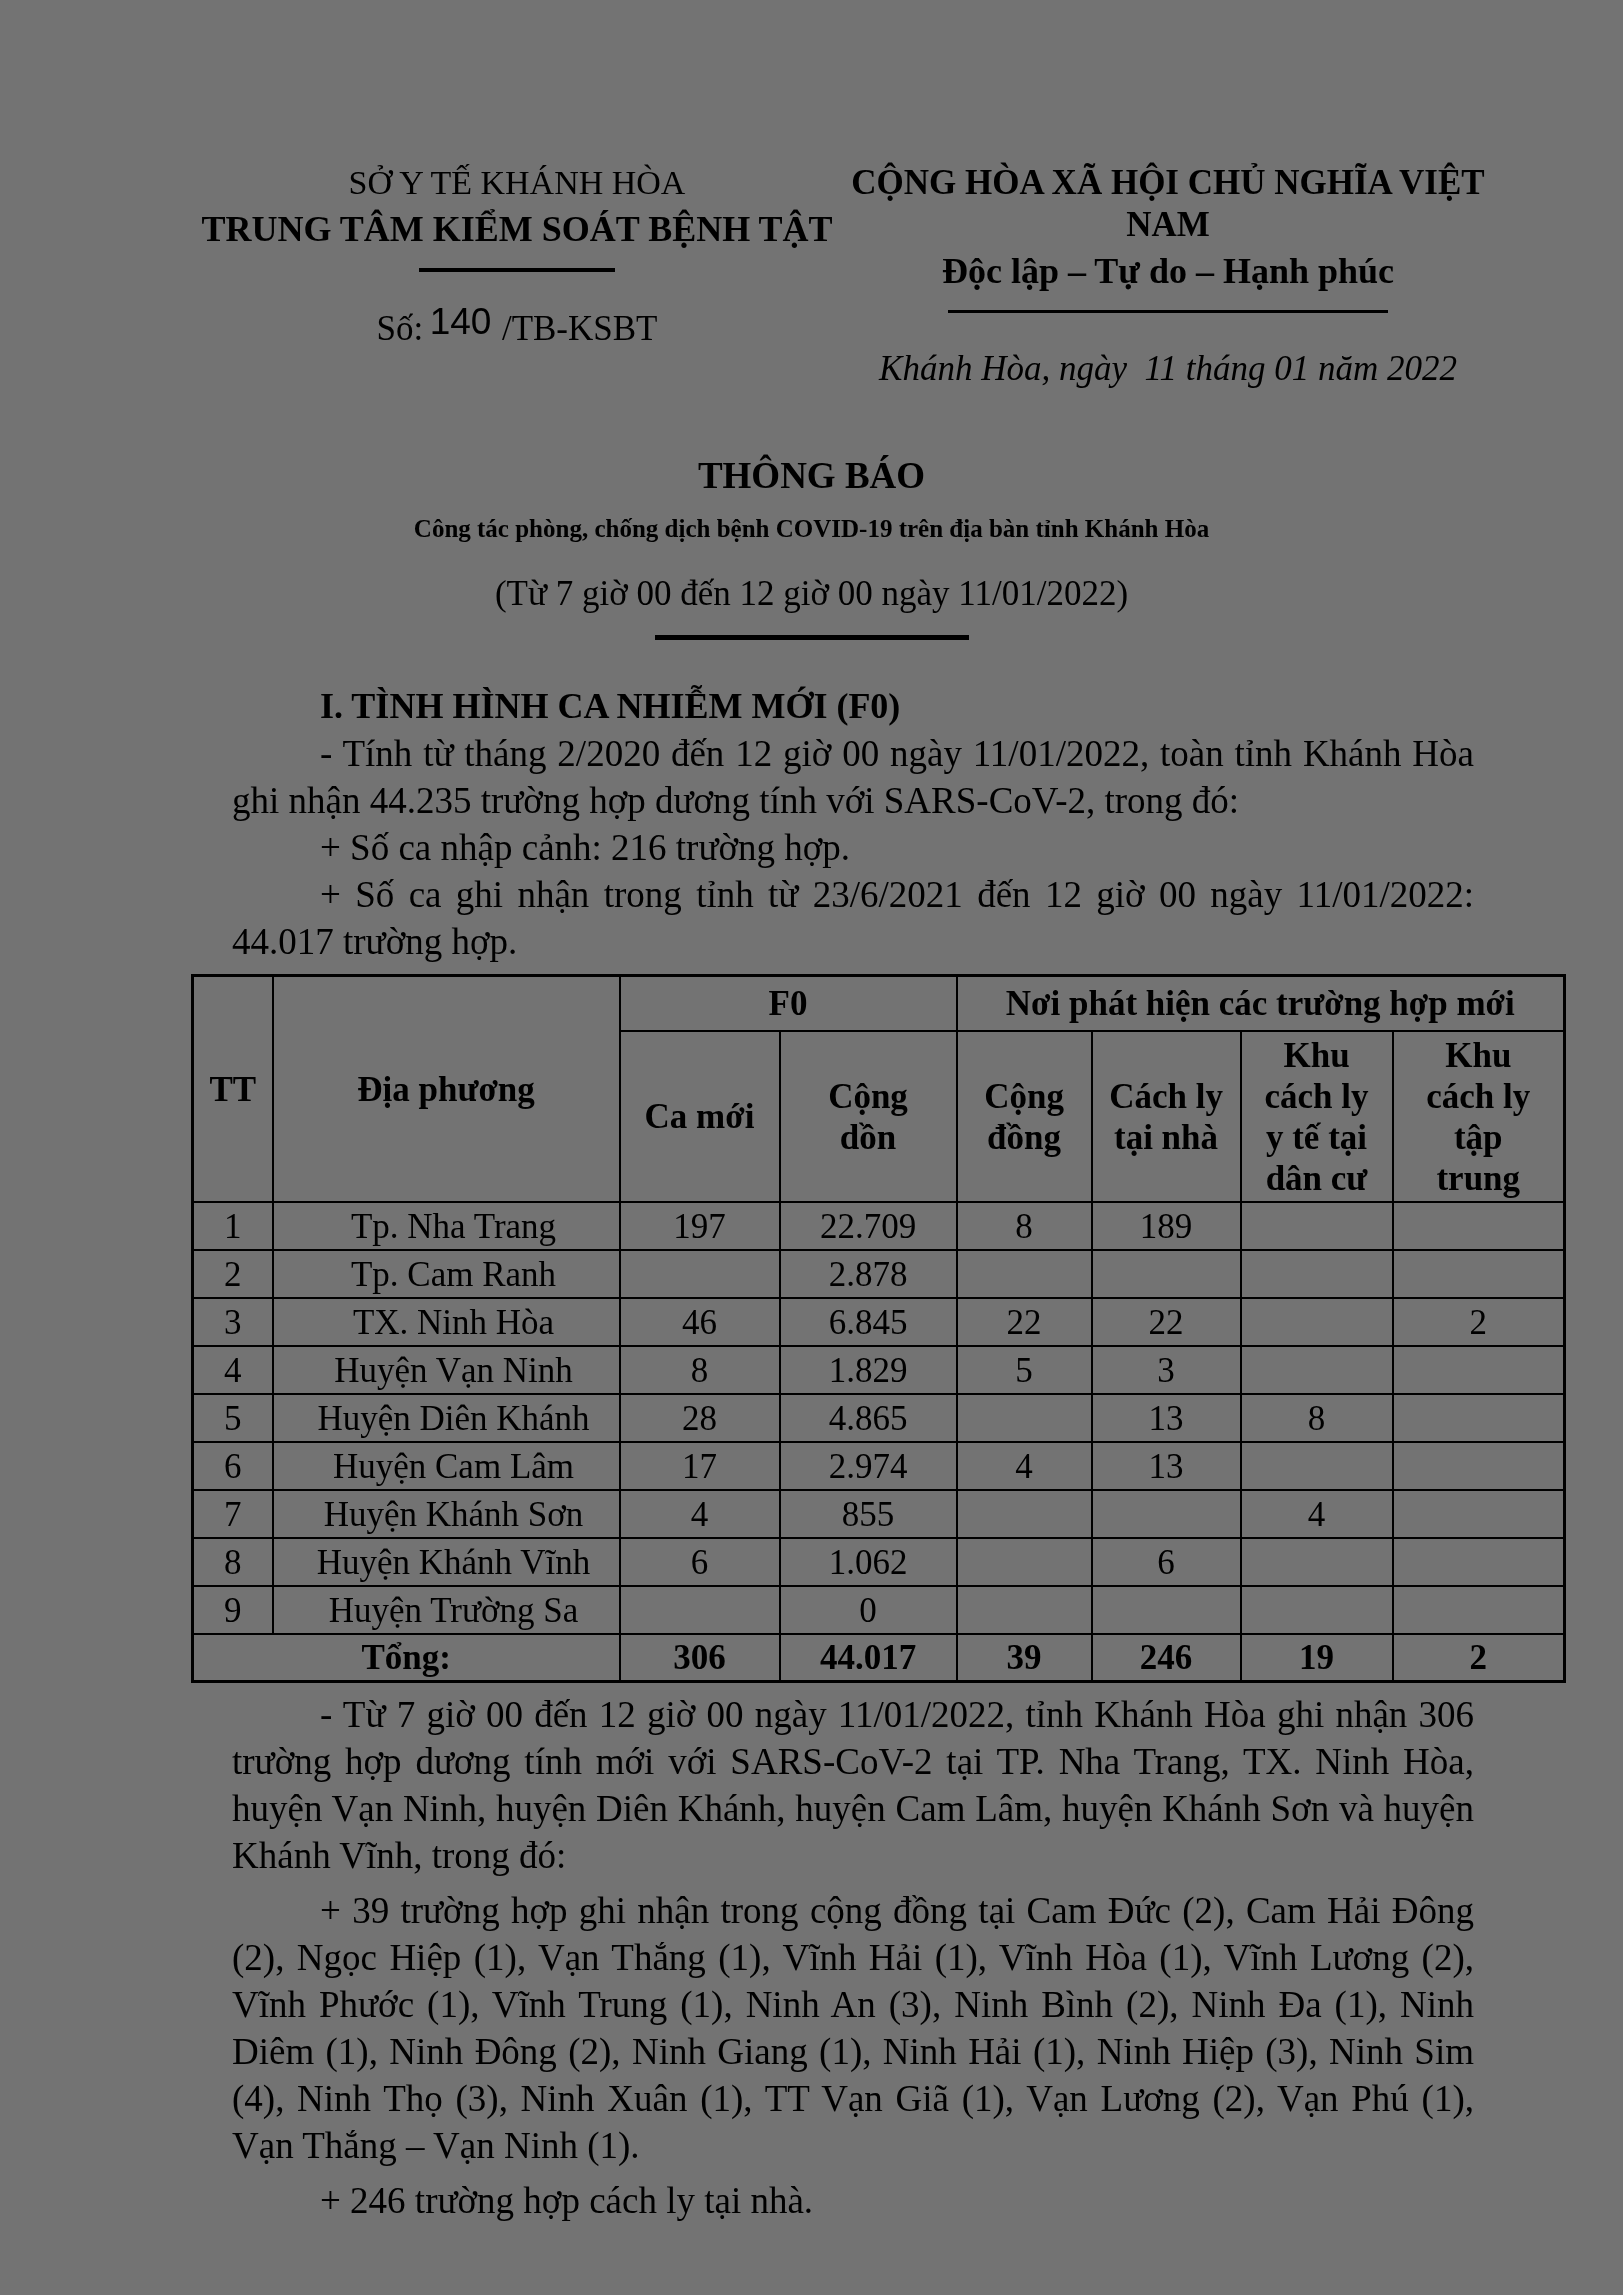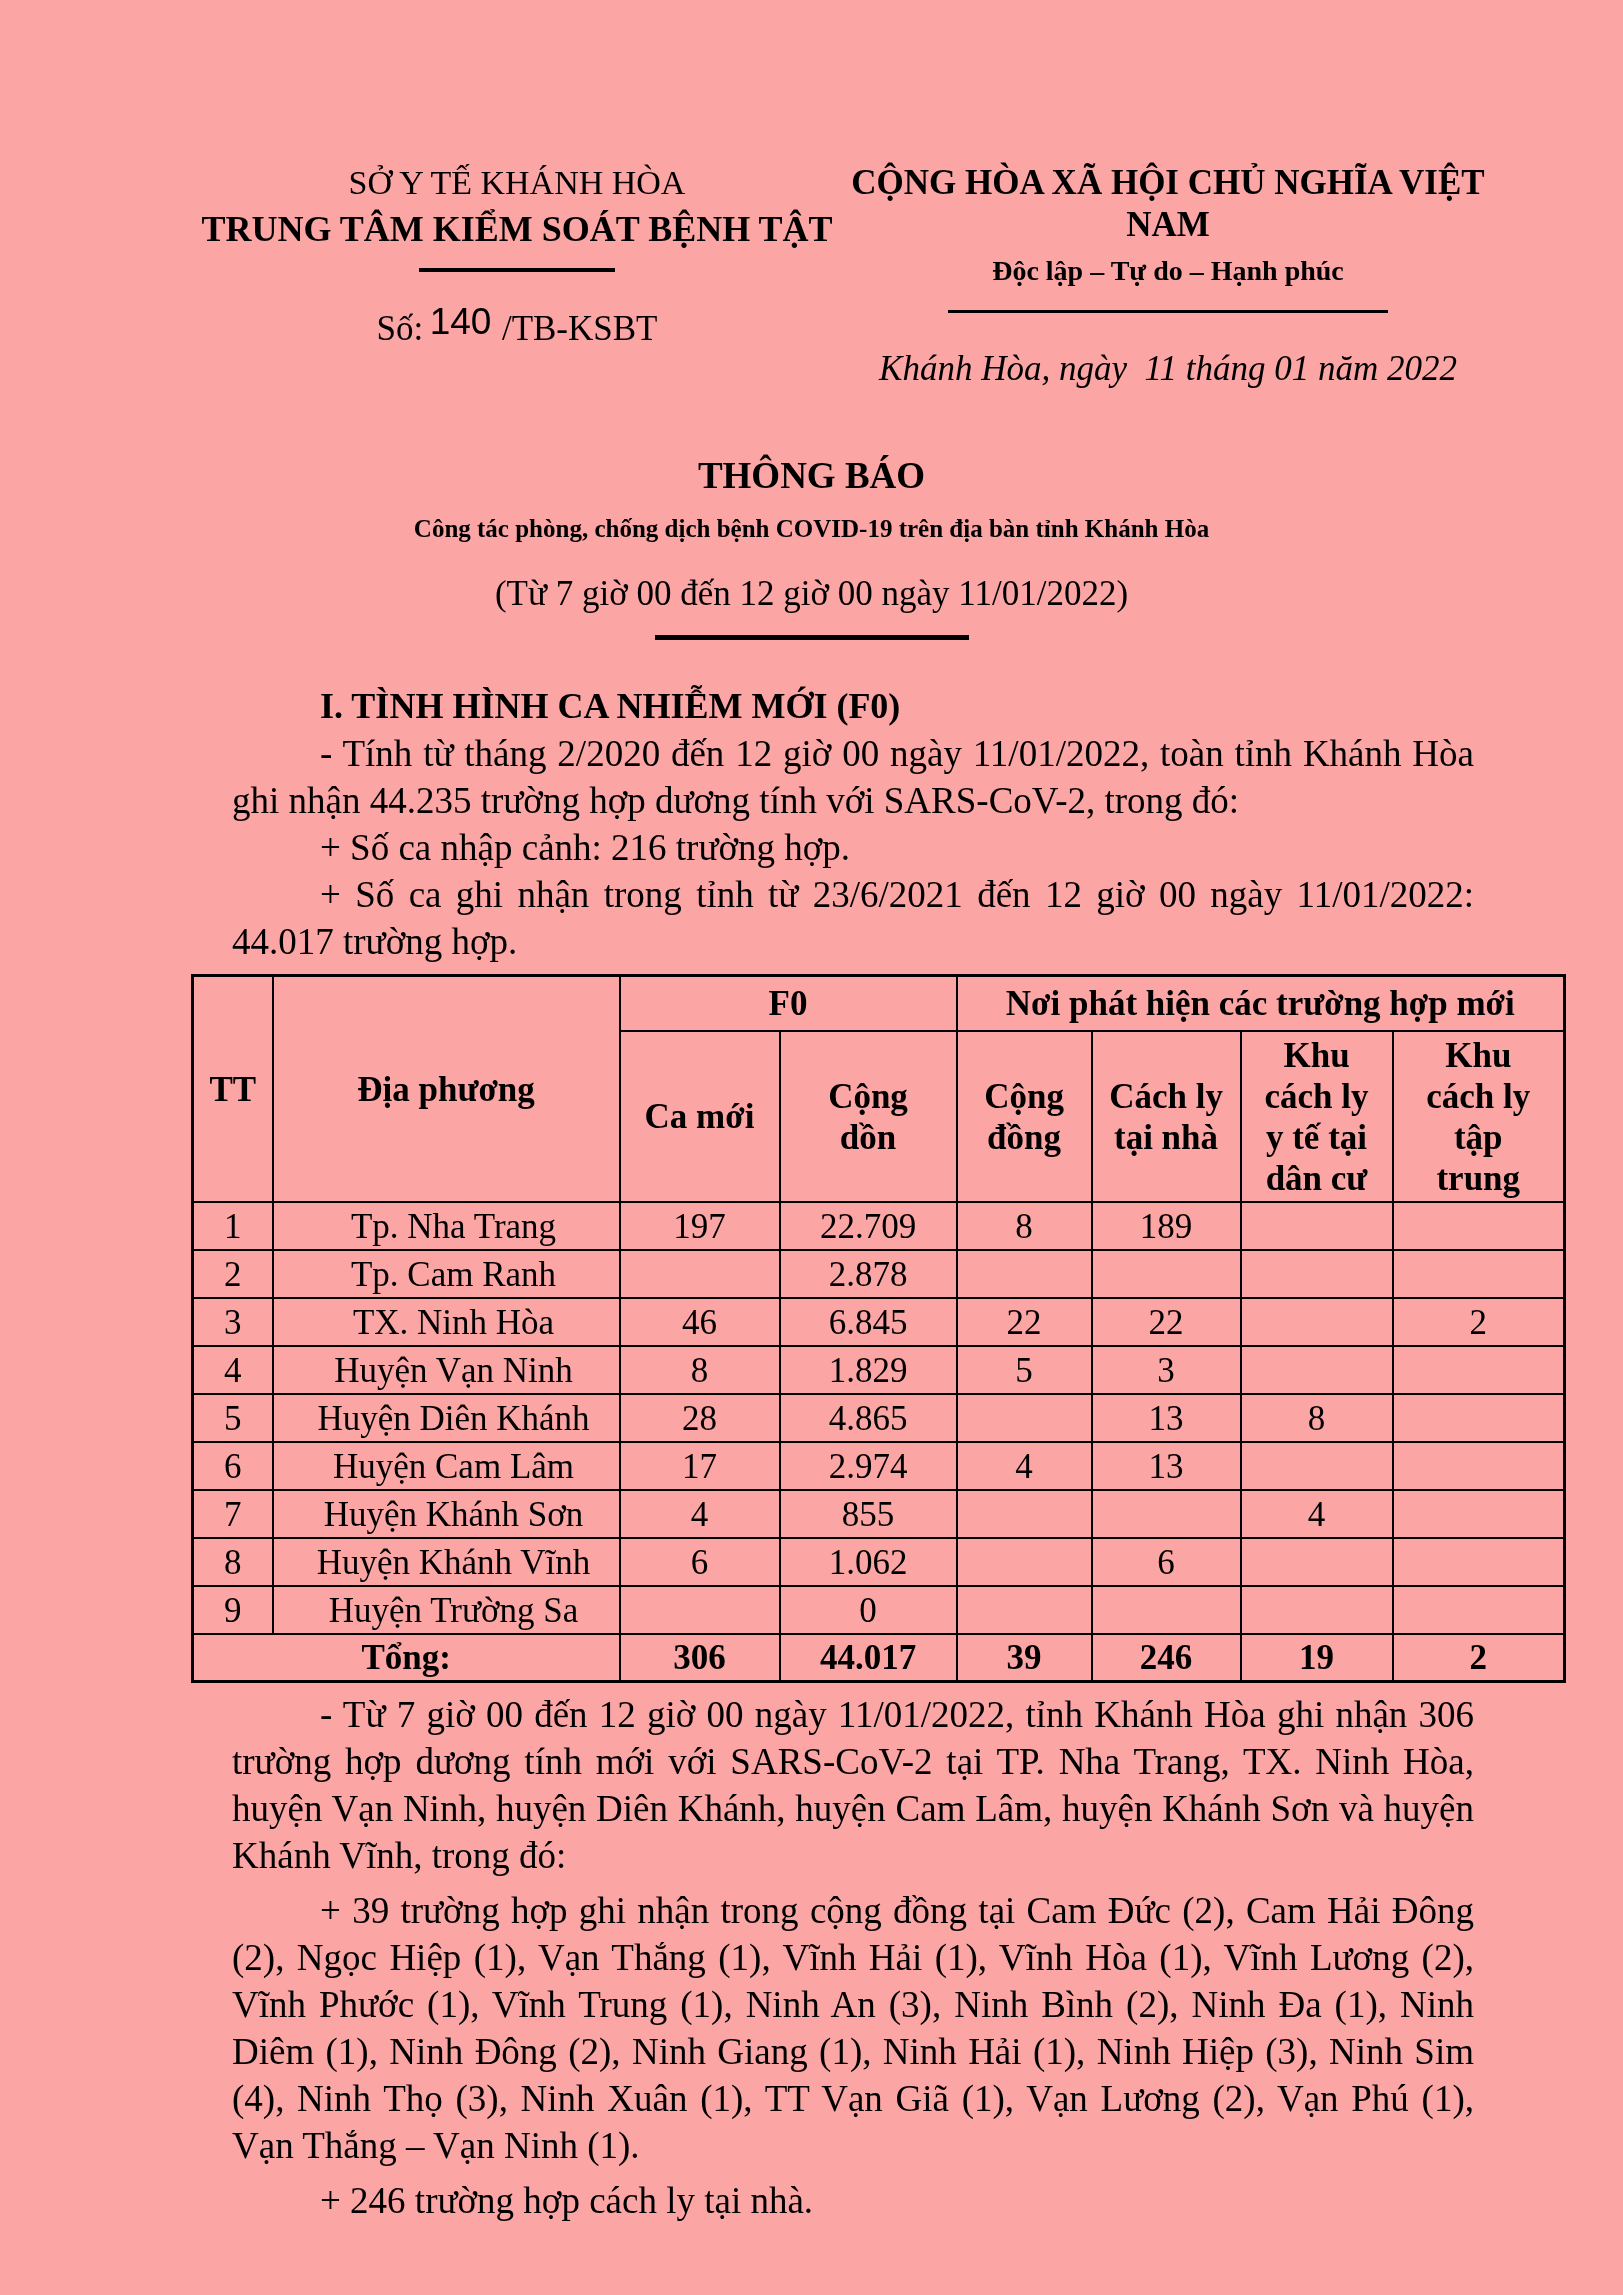--- a/index.html
+++ b/index.html
@@ -1,33 +1,33 @@
 <!DOCTYPE html>
 <html lang="vi" style="font-size:10.5px"><head>
 <meta charset="utf-8">
 <style>
   * { margin:0; padding:0; box-sizing:border-box; }
   html,body { background:#e8e8e8; }
   .page {
     position:relative;
     width:1623px; height:2295px;
     margin:0 auto;
-    background:#fca5a5;
+    background:#737373;
     color:#000;
     font-family:"Liberation Serif","DejaVu Serif",serif;
     overflow:hidden;
   }
   
   .doc-header { display:flex; padding-top:162px; }
   .hdr-left  { width:654px; margin-left:190px; text-align:center; }
   .hdr-right { width:648px;  text-align:center; }
   .org-parent { font-size:34px; line-height:42px; }
   .org-name   { font-size:36px; line-height:44px; font-weight:bold; margin-top:2.6px; }
   .nat-line1  { font-size:35px; line-height:42px; font-weight:bold; }
-  .nat-motto  { font-size:28px; line-height:44px; font-weight:bold; margin-top:2.6px; }
+  .nat-motto  { font-size:36px; line-height:44px; font-weight:bold; margin-top:2.6px; }
   .rule { background:#000; margin:17px auto 0; }
   .rule-left  { width:196px; height:4.6px; }
   .rule-right { width:440px; height:3.9px; }
   .doc-number { margin-top:34px; font-size:35px; line-height:43px; }
   .doc-number .num {
     font-family:"Liberation Sans","DejaVu Sans",sans-serif;
     font-size:37px; position:relative; top:-5.9px; margin:0 10.5px 0 6.5px;
   }
   .date-line { margin-top:34px; font-size:35px; line-height:43px; font-style:italic; white-space:pre; }
   

